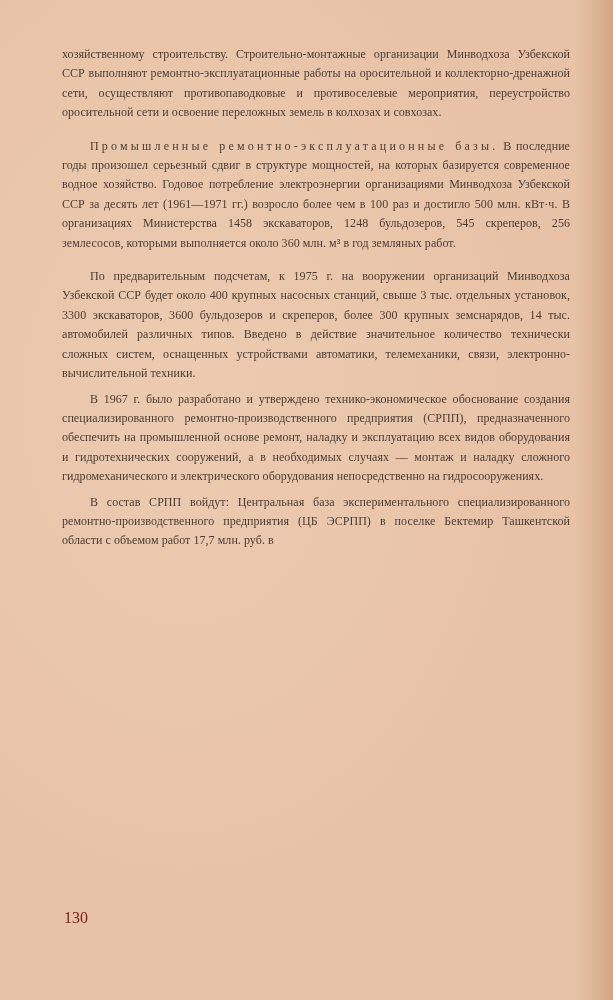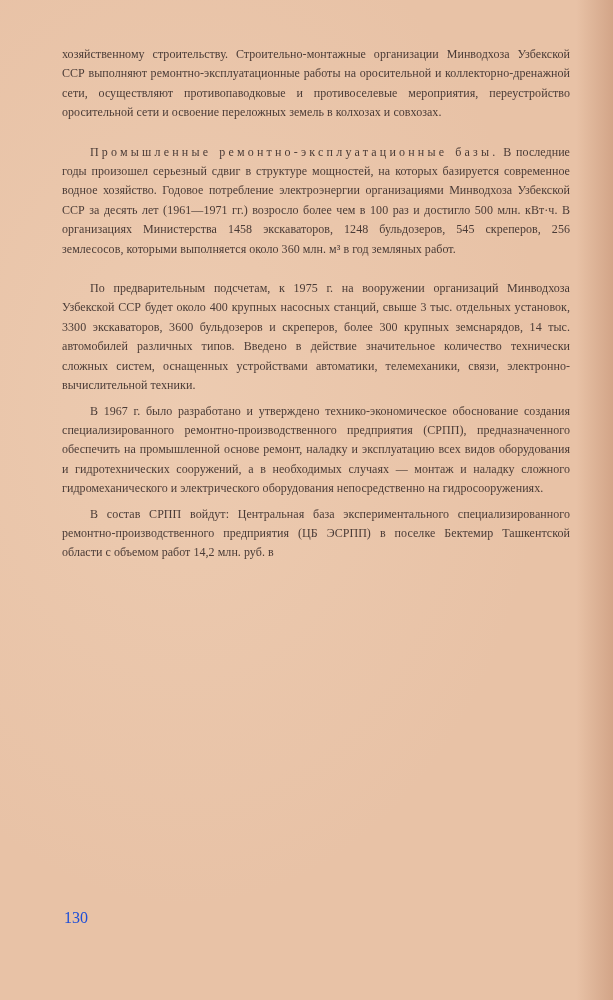--- a/index.html
+++ b/index.html
@@ -20,34 +20,34 @@
   }
   p {
     margin: 0;
     font-size: 12px;
     line-height: 19.4px;
     text-align: justify;
     text-indent: 28px;
     letter-spacing: 0.05px;
   }
   p.first { text-indent: 0; }
-  p + p { margin-top: 20px; }
+  p + p { margin-top: 14px; }
   .spaced { letter-spacing: 3.2px; }
   .gap { margin-top: 6px !important; font-family: Liberation Serif, serif; }
   .folio {
     position: absolute;
     left: 64px; top: 909px;
     font-size: 16px;
-    color: #1d4ed8;
+    color: #7f1d1d;
   }
 </style>
 </head>
 <body>
 
 <div class="page">
   <p class="first">хозяйственному строительству. Строительно-монтажные организации Минводхоза Узбекской ССР выполняют ремонтно-эксплуатационные работы на оросительной и коллекторно-дренажной сети, осуществляют противопаводковые и противоселевые мероприятия, переустройство оросительной сети и освоение переложных земель в колхозах и совхозах.</p>
   <p><span class="spaced">Промышленные ремонтно-эксплуатационные базы.</span><span> В последние годы произошел серьезный сдвиг в структуре мощностей, на которых базируется современное водное хозяйство. Годовое потребление электроэнергии организациями Минводхоза Узбекской ССР за десять лет (1961—1971 гг.) возросло более чем в 100 раз и достигло 500 млн. кВт·ч. В организациях Министерства 1458 экскаваторов, 1248 бульдозеров, 545 скреперов, 256 землесосов, которыми выполняется около 360 млн. м³ в год земляных работ.</span></p>
   <p>По предварительным подсчетам, к 1975 г. на вооружении организаций Минводхоза Узбекской ССР будет около 400 крупных насосных станций, свыше 3 тыс. отдельных установок, 3300 экскаваторов, 3600 бульдозеров и скреперов, более 300 крупных земснарядов, 14 тыс. автомобилей различных типов. Введено в действие значительное количество технически сложных систем, оснащенных устройствами автоматики, телемеханики, связи, электронно-вычислительной техники.</p>
   <p class="gap">В 1967 г. было разработано и утверждено технико-экономическое обоснование создания специализированного ремонтно-производственного предприятия (СРПП), предназначенного обеспечить на промышленной основе ремонт, наладку и эксплуатацию всех видов оборудования и гидротехнических сооружений, а в необходимых случаях — монтаж и наладку сложного гидромеханического и электрического оборудования непосредственно на гидросооружениях.</p>
-  <p class="gap">В состав СРПП войдут: Центральная база экспериментального специализированного ремонтно-производственного предприятия (ЦБ ЭСРПП) в поселке Бектемир Ташкентской области с объемом работ 14,2 млн. руб. в</p>
+  <p class="gap">В состав СРПП войдут: Центральная база экспериментального специализированного ремонтно-производственного предприятия (ЦБ ЭСРПП) в поселке Бектемир Ташкентской области с объемом работ 17,7 млн. руб. в</p>
 </div>
 
 <div class="folio">130</div>
 
 </body></html>

